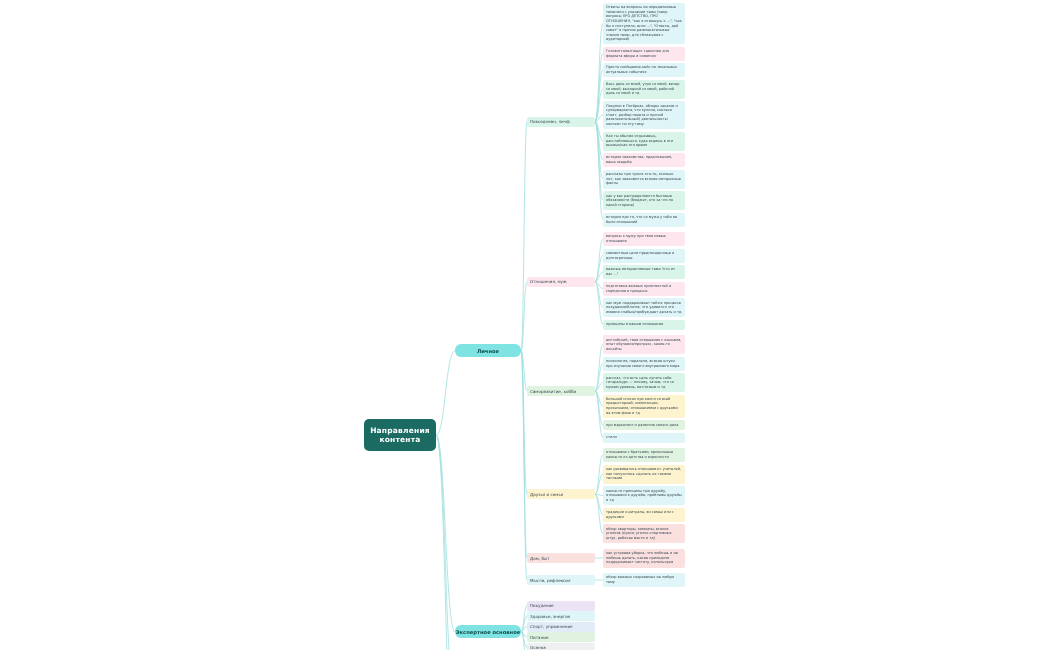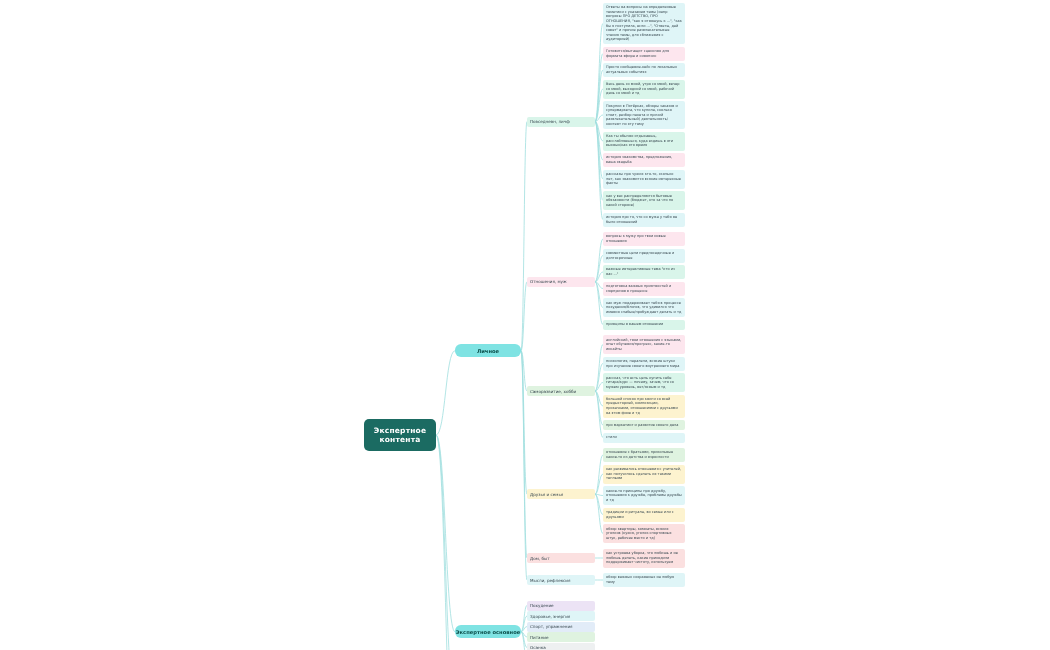--- a/index.html
+++ b/index.html
@@ -108,21 +108,21 @@
       <path d="M521,770 C524,770 524,759.5 527,759.5" fill="none" stroke="#9fdede" stroke-width="0.8"></path>
       <path d="M521,770 C524,770 524,770 527,770" fill="none" stroke="#9fdede" stroke-width="0.8"></path>
       <path d="M521,770 C524,770 524,780.5 527,780.5" fill="none" stroke="#9fdede" stroke-width="0.8"></path>
       <path d="M521,770 C524,770 524,791 527,791" fill="none" stroke="#9fdede" stroke-width="0.8"></path>
       <path d="M521,770 C524,770 524,801.5 527,801.5" fill="none" stroke="#9fdede" stroke-width="0.8"></path>
       <path d="M436,435 C445.5,435 445.5,350.75 455,350.75" fill="none" stroke="#9fdede" stroke-width="0.8"></path>
       <path d="M436,435 C445.5,435 445.5,631.75 455,631.75" fill="none" stroke="#9fdede" stroke-width="0.8"></path>
       <path d="M436,435 C445.5,435 445.5,698.25 455,698.25" fill="none" stroke="#9fdede" stroke-width="0.8"></path>
       <path d="M436,435 C445.5,435 445.5,770 455,770" fill="none" stroke="#9fdede" stroke-width="0.8"></path>
     </svg>
-  <div class="node root">Экспертное контента</div>
+  <div class="node root">Направления контента</div>
   <div id="nodes">
       <div class="node leaf" style="left: 603px; top: 3px; width: 82px; height: 41px; background: rgb(223, 245, 247);">
         <span>Ответы на вопросы на определенные тематики с указанем темы (напр вопросы ПРО ДЕТСТВО, ПРО ОТНОШЕНИЯ, "как я отношусь к ...", "как бы я поступила, если ...", "Ответы, дай совет" и прочие развлекательные чтения темы, для сближения с аудиторией)</span>
       </div>
       <div class="node leaf" style="left: 603px; top: 46.5px; width: 82px; height: 14px; background: rgb(253, 230, 238);">
         <span>Готовится/вытащит сценочно для формата эфира и синопсис</span>
       </div>
       <div class="node leaf" style="left: 603px; top: 63px; width: 82px; height: 14px; background: rgb(223, 245, 247);">
         <span>Просто сообщение-кейс по локальных актуальных событиях</span>
       </div>

